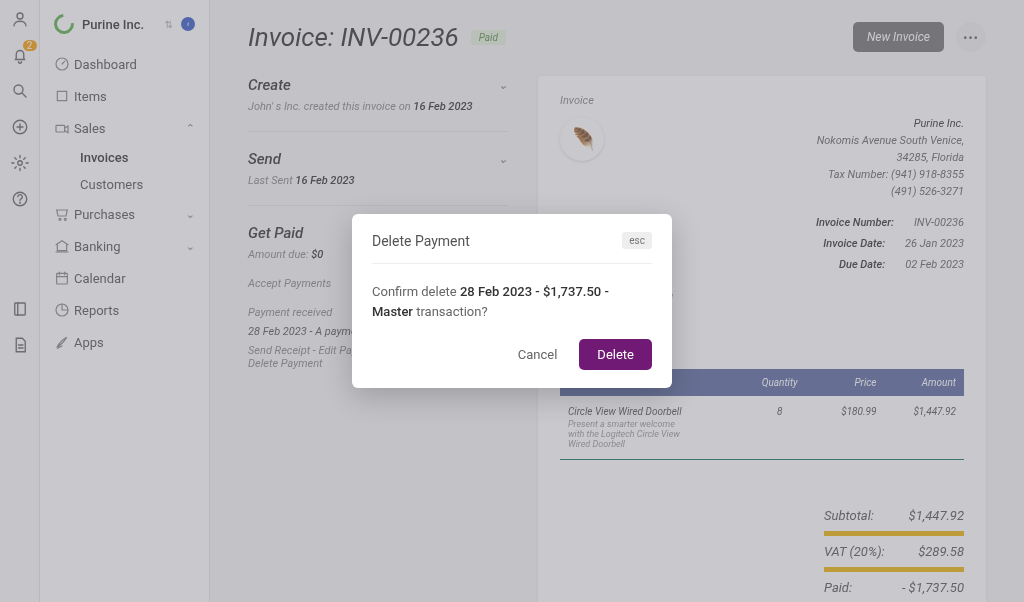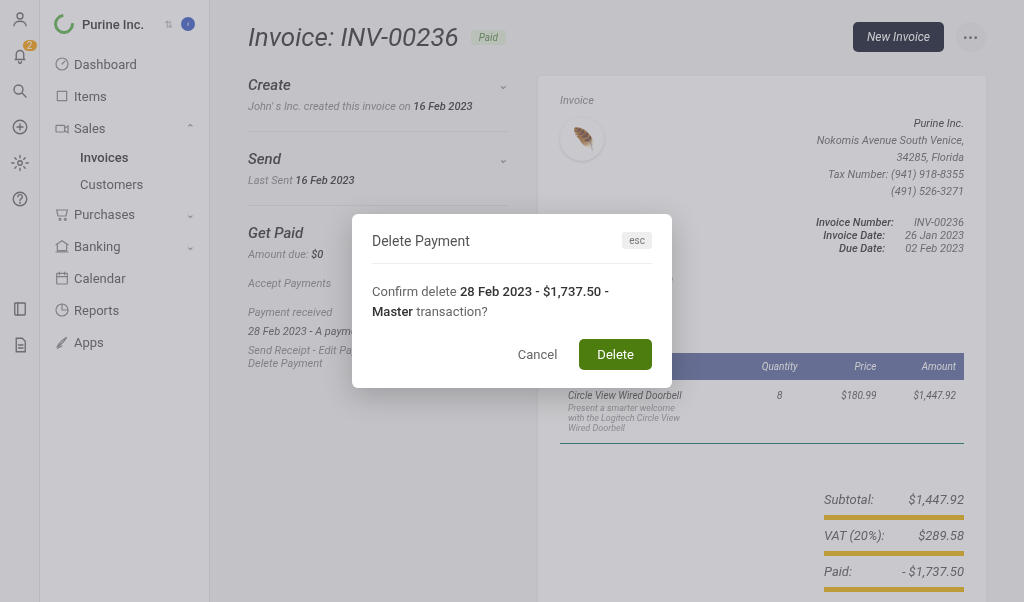--- a/index.html
+++ b/index.html
@@ -68,21 +68,21 @@
   font-style: italic;
 }
 .hdr { display: flex; align-items: center; gap: 12px; margin-bottom: 24px; }
 .hdr h1 { font-size: 26px; font-weight: 400; color: #333; }
 .hdr .status {
   background: #e4f0dc; color: #5a8a4a; font-size: 10px;
   padding: 2px 8px; border-radius: 3px;
 }
 .hdr .spacer { flex: 1; }
 .hdr .newbtn {
-  background: #0f172a; color: #fff; font-size: 12px;
+  background: #737373; color: #fff; font-size: 12px;
   padding: 8px 14px; border-radius: 5px; cursor: pointer;
 }
 .hdr .more {
   width: 30px; height: 30px; border-radius: 50%; background: #eee;
   display: flex; align-items: center; justify-content: center; color: #666;
   cursor: pointer; font-size: 13px; letter-spacing: 1px;
 }
 .cols { display: flex; gap: 30px; }
 .left { width: 260px; }
 .sect { border-bottom: 1px solid #e5e5e5; padding-bottom: 18px; margin-bottom: 18px; }
@@ -104,21 +104,21 @@
 .right .inv-lbl { color: #888; }
 .right .comp-row { display: flex; gap: 14px; margin-top: 10px; }
 .right .comp-logo {
   width: 44px; height: 44px; border-radius: 50%; background: #fff;
   box-shadow: 0 1px 3px rgba(0,0,0,0.15);
   display:flex;align-items:center;justify-content:center;font-size:22px;
 }
 .right .comp-info { flex: 1; text-align: right; color: #666; }
 .right .comp-info .cn { color: #333; margin-bottom: 4px; }
 .right .comp-info div { margin-bottom: 4px; }
-.right .info-row { display: flex; justify-content: space-between; }
+.right .info-row { display: flex; justify-content: space-between; margin-top: 8px; }
 .right .info-row .k { color: #333; font-weight: 500; }
 .right .info-row .v { color: #666; }
 .right .bill-to { margin-top: 20px; color: #666; line-height: 1.5; }
 .items-tbl { width: 100%; margin-top: 18px; border-collapse: collapse; }
 .items-tbl thead { background: #5a6a9e; color: #fff; }
 .items-tbl th { padding: 8px; font-size: 10px; font-weight: 400; text-align: left; }
 .items-tbl th.r { text-align: right; }
 .items-tbl th.c { text-align: center; }
 .items-tbl td { padding: 10px 8px; font-size: 10px; color: #555; vertical-align: top; }
 .items-tbl td.r { text-align: right; }
@@ -139,21 +139,21 @@
   padding: 18px 20px;
   font-size: 13px;
 }
 .modal .m-hdr { display: flex; justify-content: space-between; align-items: center; padding-bottom: 14px; border-bottom: 1px solid #eee; }
 .modal .m-title { color: #555; font-size: 14px; }
 .modal .esc { background: #eee; color: #777; font-size: 10px; padding: 3px 7px; border-radius: 3px; cursor:pointer;}
 .modal .m-body { padding: 18px 0; color: #666; line-height: 1.5; }
 .modal .m-body b { color: #333; font-weight: 500; }
 .modal .m-foot { display: flex; justify-content: flex-end; gap: 8px; }
 .modal .btn-cancel { padding: 8px 14px; color: #666; cursor: pointer; font-size: 13px; }
-.modal .btn-del { padding: 8px 18px; background: #4d7c0f; color: #fff; border-radius: 5px; cursor: pointer; font-size: 13px; }
+.modal .btn-del { padding: 8px 18px; background: #701a75; color: #fff; border-radius: 5px; cursor: pointer; font-size: 13px; }
 svg { width: 100%; height: 100%; stroke: currentColor; fill: none; stroke-width: 1.8; stroke-linecap: round; }
 </style>
 </head>
 <body>
 
 <div class="app">
   <div class="rail">
     <div class="ic"><svg viewBox="0 0 24 24">
           <circle cx="12" cy="8" r="4"></circle>
           <path d="M4 21c0-4 4-6 8-6s8 2 8 6"></path>

